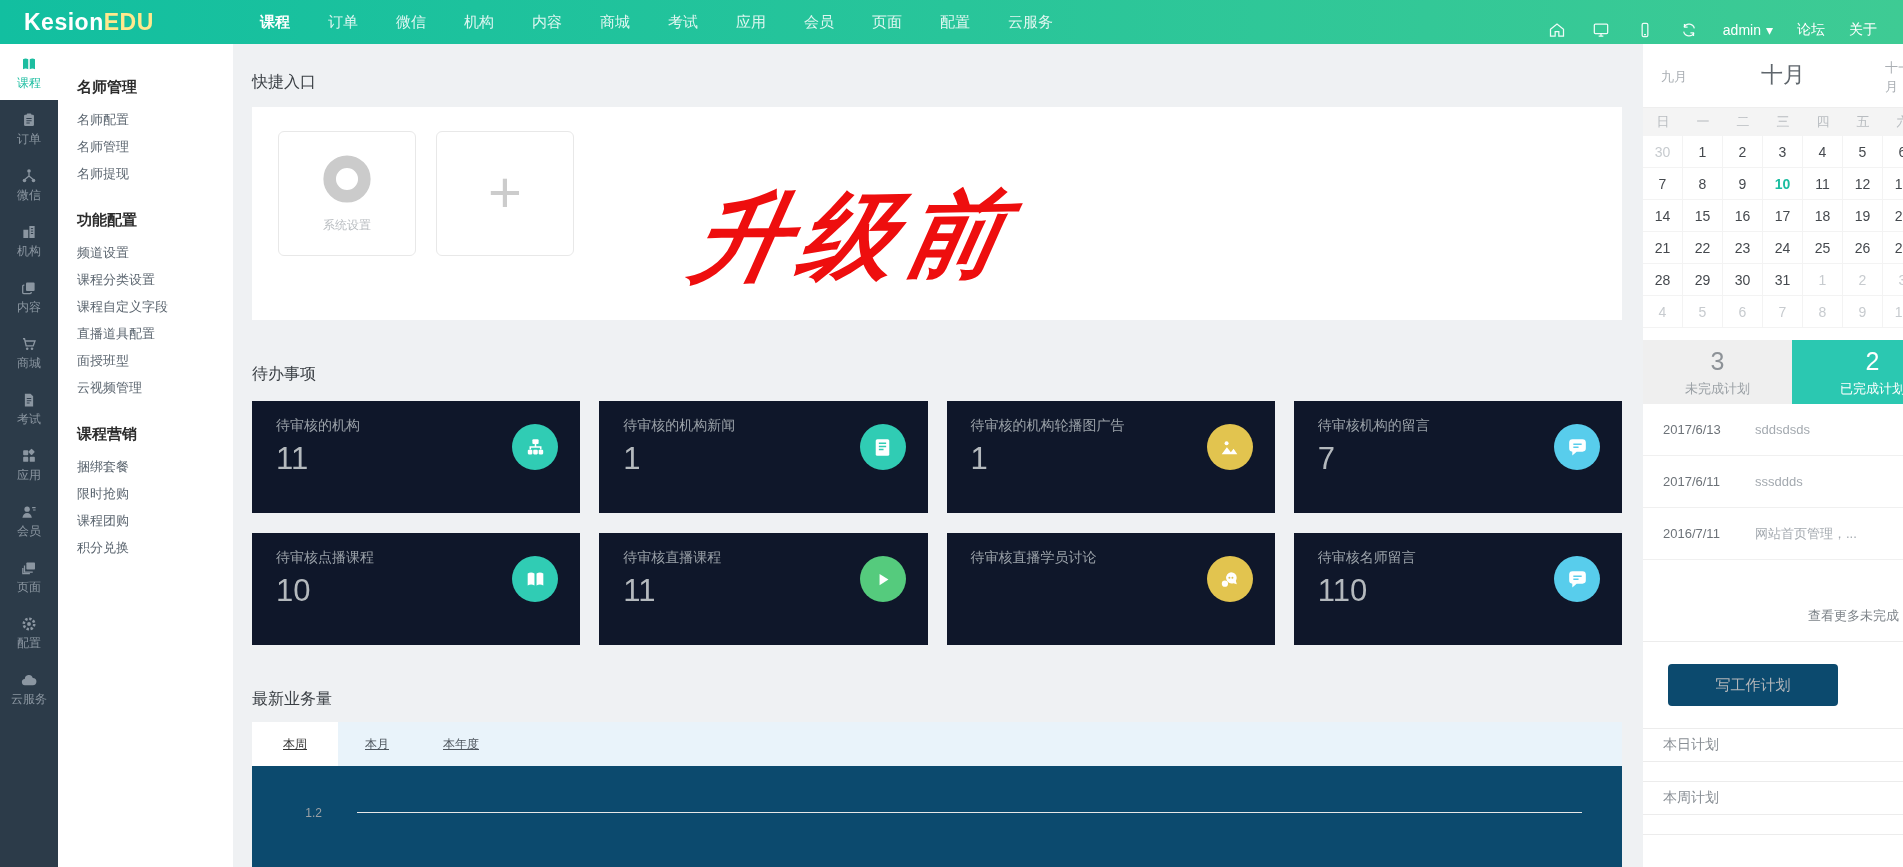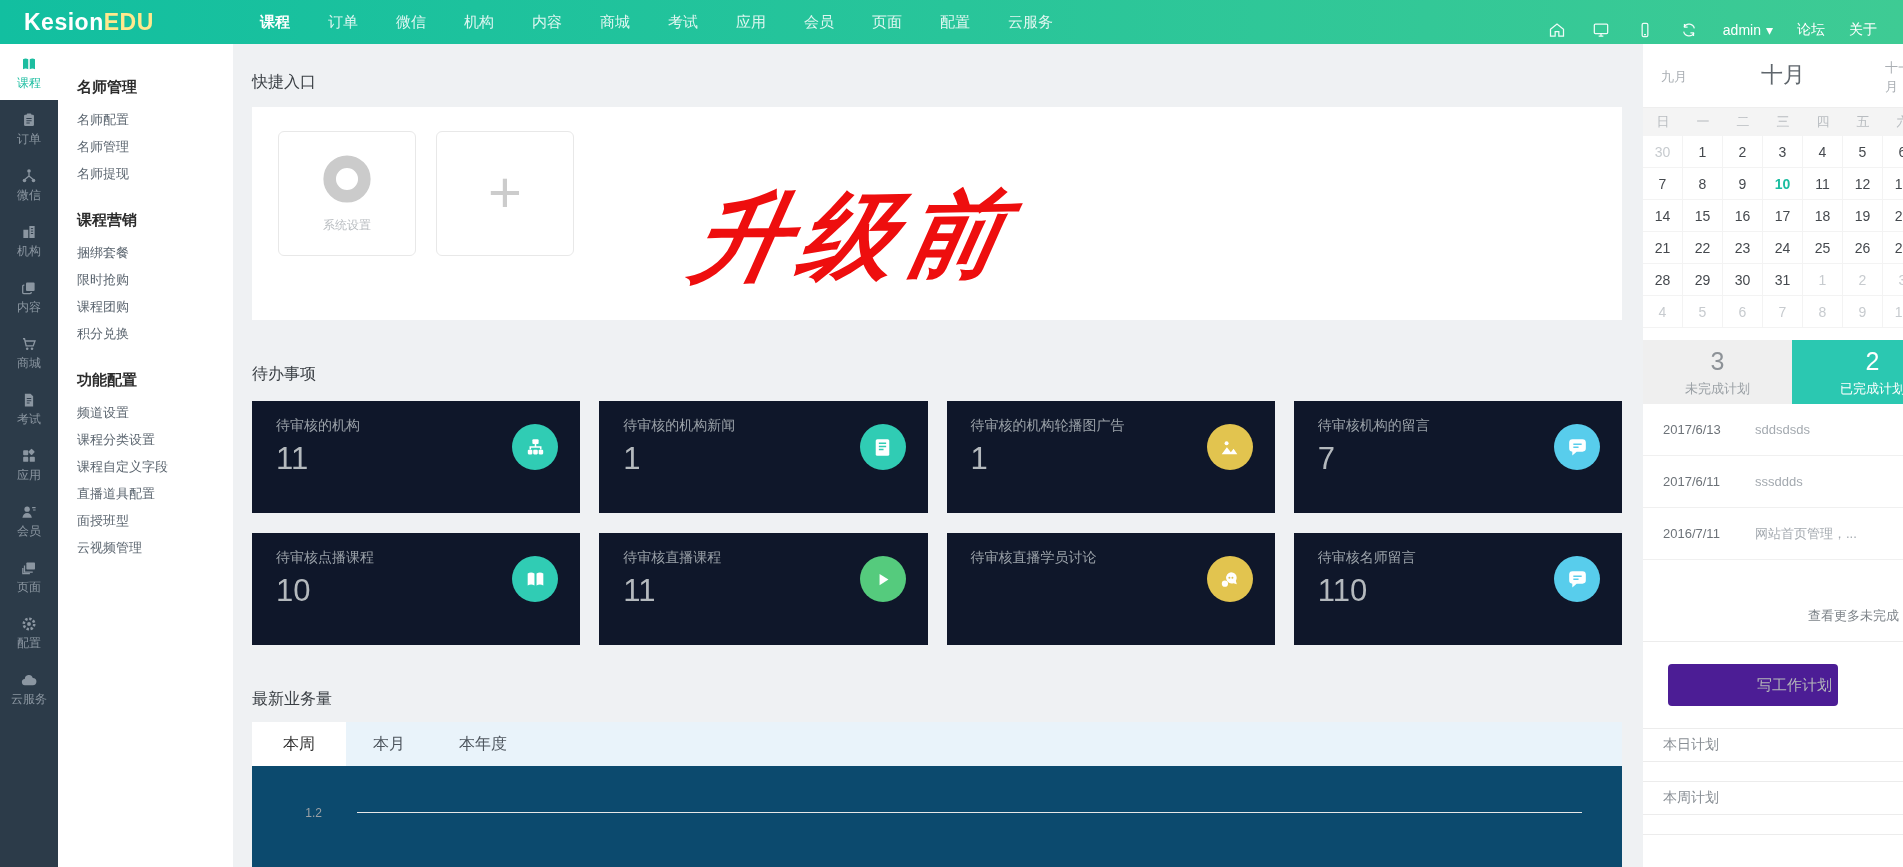--- a/index.html
+++ b/index.html
@@ -56,21 +56,21 @@
   .card{background:#0f172a;height:112px;padding:16px 20px 0 24px;position:relative;cursor:default;}
   .card .clabel{font-size:14px;color:#9aa1a8;}
   .card .cvalue{font-size:31px;color:#b4b9bd;margin-top:6px;font-weight:400;}
   .card .card-ic{position:absolute;right:22px;top:23px;width:46px;height:46px;border-radius:50%;
     display:flex;align-items:center;justify-content:center;}
   .card .card-ic svg{width:25px;height:25px;}
 
   .t3{margin-top:44px;}
   .chart-panel{margin-top:12px;height:223px;overflow:hidden;background:#fff;}
   .tabbar{height:44px;background:#e9f3fa;display:flex;align-items:stretch;}
-  .tab{padding:0 27px;display:flex;align-items:center;font-size:16px;color:#4e565e;cursor:pointer;}
+  .tab{padding:0 27px;display:flex;align-items:center;font-size:12px;color:#4e565e;cursor:pointer;text-decoration:underline;}
   .tab.active{background:#fff;color:#333;padding:0 31px;}
   .plot{position:relative;height:179px;background:#0c4a6e;}
   .gline{position:absolute;left:105px;right:40px;height:1px;background:#e7e7e7;}
   .glabel{position:absolute;width:70px;text-align:right;font-size:12px;color:#9aa0a5;transform:translateY(-6px);}
   .band{position:absolute;background:#cdebf7;}
 
   
   .rpanel{position:absolute;top:44px;left:1643px;bottom:0;width:310px;background:#fff;z-index:6;}
   .cal-head{height:64px;position:relative;border-bottom:1px solid #eee;}
   .cal-prev{position:absolute;left:18px;top:24px;font-size:13px;color:#a9aeb3;cursor:pointer;}
@@ -88,22 +88,22 @@
   .stat.pending{width:149px;background:#efefef;}
   .stat.done{width:161px;background:#2bc8b1;}
   .stat .sv{font-size:25px;color:#8d9297;}
   .stat .sl{font-size:13px;color:#9aa0a5;margin-top:4px;}
   .stat.done .sv,.stat.done .sl{color:#fff;}
   .plan-row{height:52px;display:flex;align-items:center;border-bottom:1px solid #f0f0f0;}
   .plan-date{margin-left:20px;width:92px;font-size:13px;color:#6d7379;}
   .plan-text{flex:1;font-size:13px;color:#a4aab0;white-space:nowrap;overflow:hidden;}
   .more-row{margin-top:46px;padding-bottom:16px;border-bottom:1px solid #ececec;}
   .more-link{margin-left:165px;font-size:13px;color:#7d8389;cursor:pointer;}
-  .write-btn{margin:22px 0 0 25px;width:170px;height:42px;background:#4c1d95;border:none;border-radius:4px;
-    font-size:15px;color:#b3b6b9;cursor:pointer;font-family:inherit;text-align:right;}
+  .write-btn{margin:22px 0 0 25px;width:170px;height:42px;background:#0c4a6e;border:none;border-radius:4px;
+    font-size:15px;color:#b3b6b9;cursor:pointer;font-family:inherit;}
   .sc-wrap{margin-top:22px;}
   .sc-row{height:34px;border-top:1px solid #ececec;border-bottom:1px solid #ececec;display:flex;align-items:center;
     margin-bottom:19px;}
   .sc-label{margin-left:20px;font-size:14px;color:#888e94;flex:1;}
 
   
   .watermark{position:absolute;left:695px;top:188px;z-index:40;font-size:96px;line-height:1;
     color:#ee0e0e;font-weight:bold;font-style:italic;font-family:"DejaVu Serif","Liberation Serif",serif;
     transform:skewX(-12deg) rotate(-1deg);letter-spacing:10px;pointer-events:none;}
 </style>
@@ -282,34 +282,34 @@
   </div>
 
 <div class="smenu" id="smenu">
     <div class="sm-section">
       <div class="sm-title">名师管理</div>
       <div class="sm-item">名师配置</div>
       <div class="sm-item">名师管理</div>
       <div class="sm-item">名师提现</div>
     </div>
     <div class="sm-section">
-      <div class="sm-title">课程营销</div>
-      <div class="sm-item">捆绑套餐</div>
-      <div class="sm-item">限时抢购</div>
-      <div class="sm-item">课程团购</div>
-      <div class="sm-item">积分兑换</div>
-    </div>
-    <div class="sm-section">
       <div class="sm-title">功能配置</div>
       <div class="sm-item">频道设置</div>
       <div class="sm-item">课程分类设置</div>
       <div class="sm-item">课程自定义字段</div>
       <div class="sm-item">直播道具配置</div>
       <div class="sm-item">面授班型</div>
       <div class="sm-item">云视频管理</div>
+    </div>
+    <div class="sm-section">
+      <div class="sm-title">课程营销</div>
+      <div class="sm-item">捆绑套餐</div>
+      <div class="sm-item">限时抢购</div>
+      <div class="sm-item">课程团购</div>
+      <div class="sm-item">积分兑换</div>
     </div>
   </div>
 
 <div class="main">
   <div class="sec-title t1">快捷入口</div>
   <div class="panel qe-panel" id="qe-panel">
       <div class="tile">
         <span class="tic">
           <svg viewBox="0 0 24 24">
             <circle cx="12" cy="12" r="8" fill="none" stroke="#cbcbcb" stroke-width="5.8"></circle>

